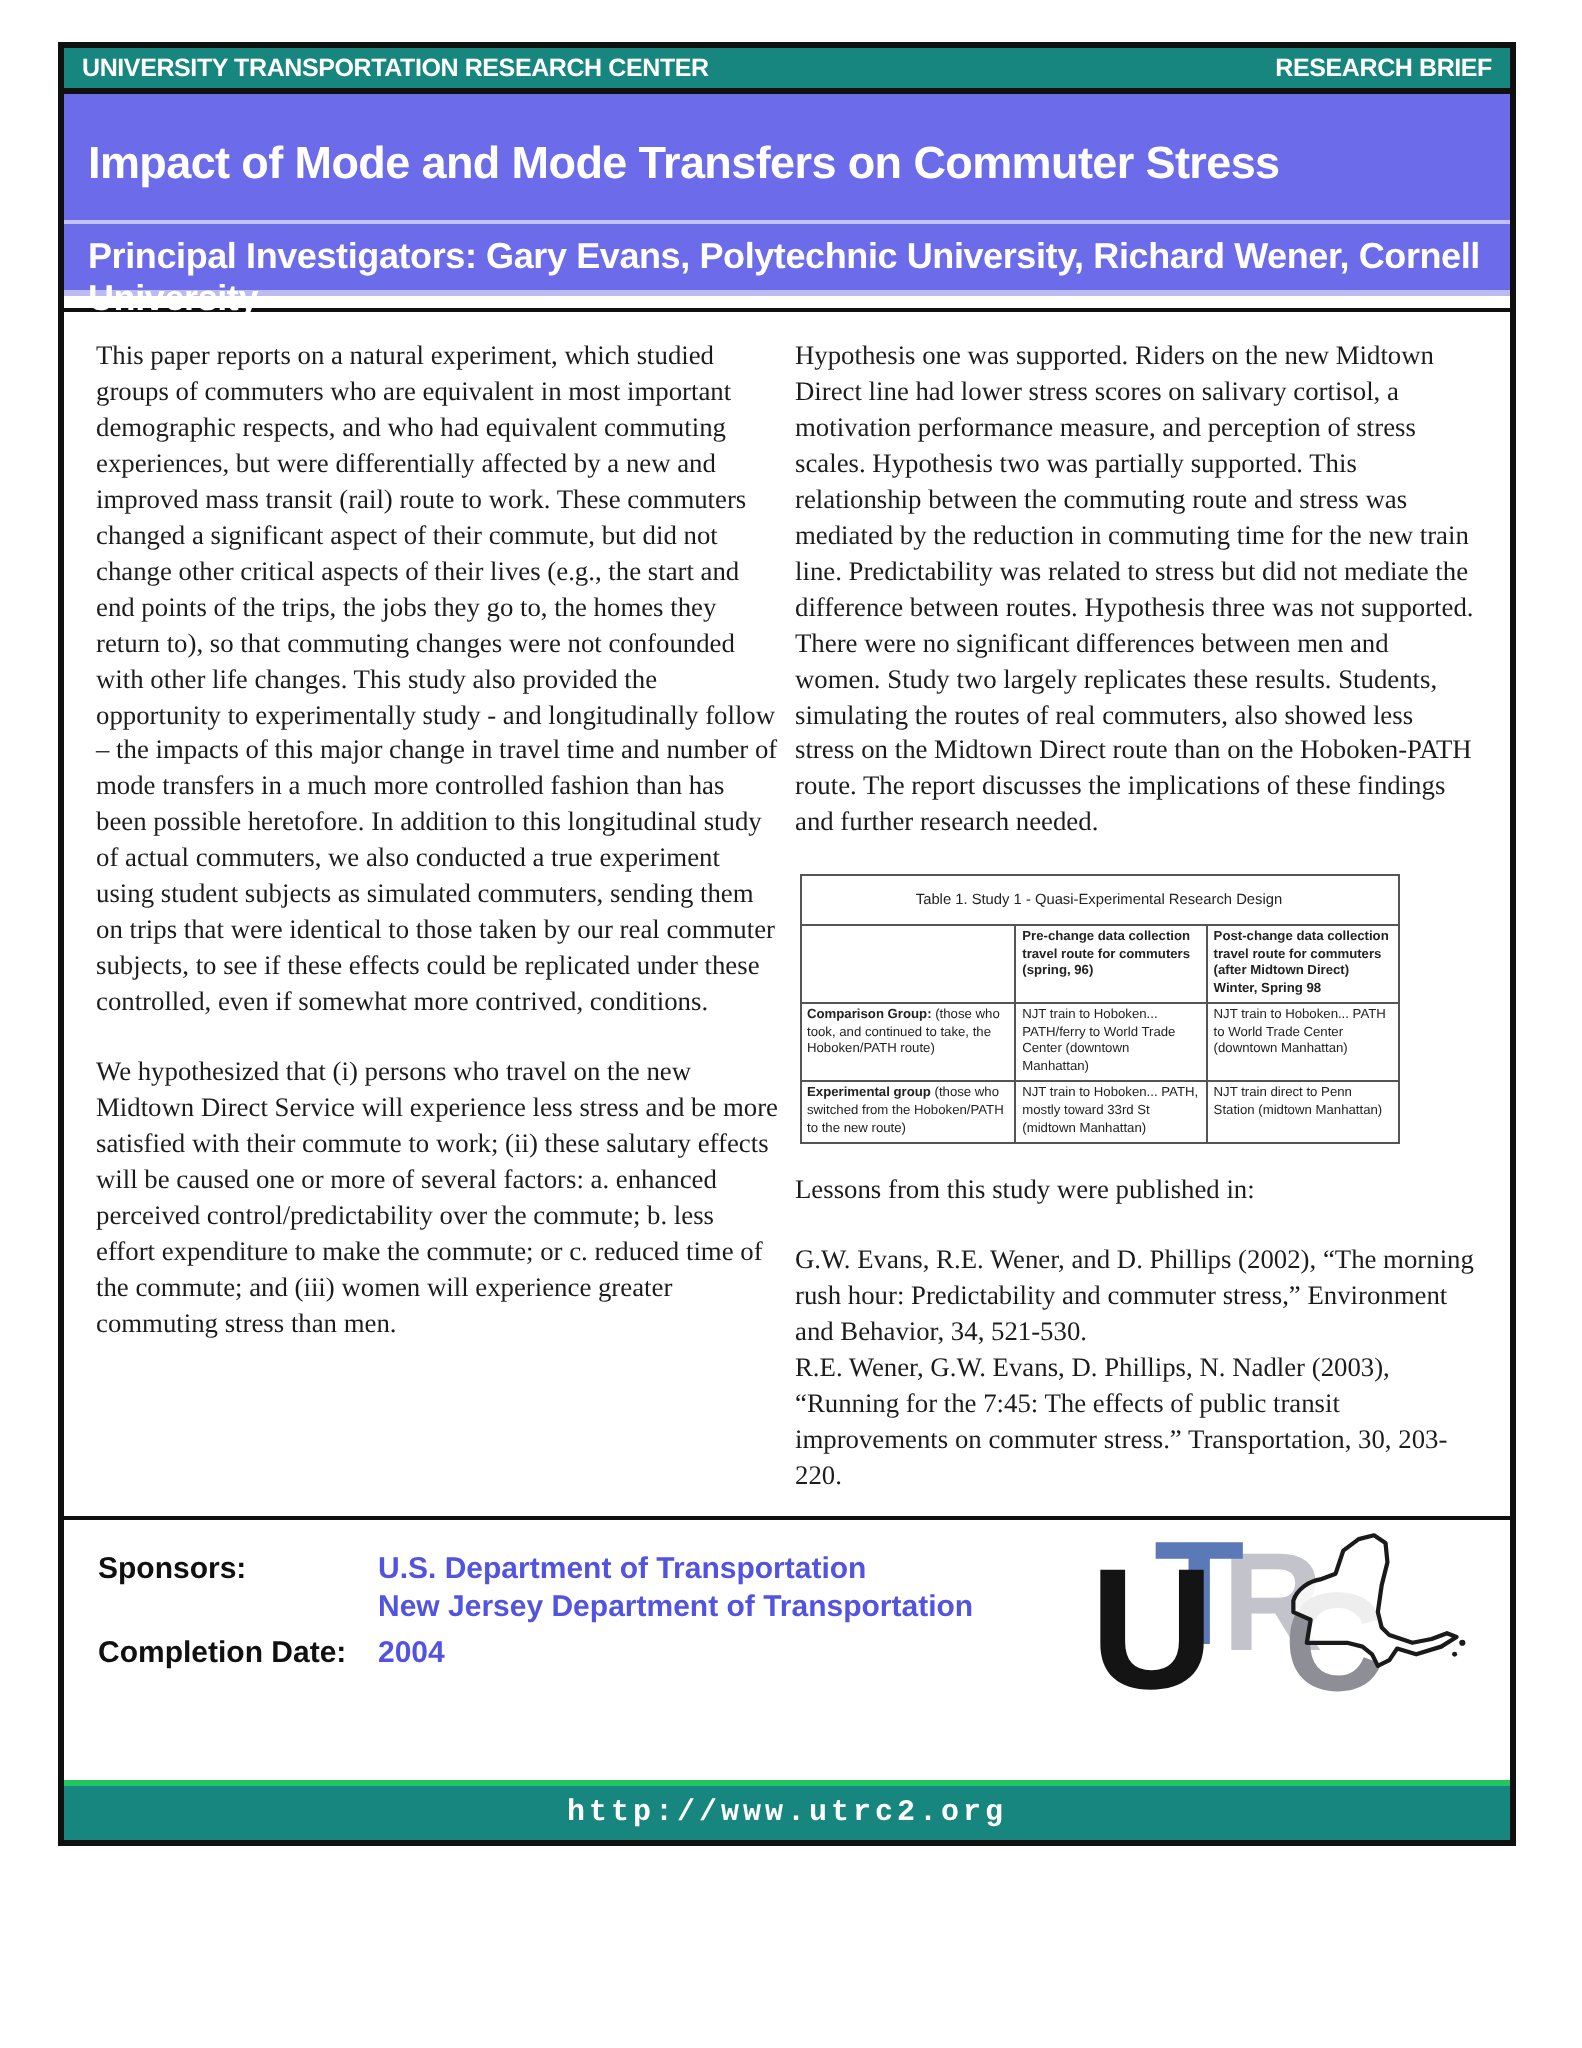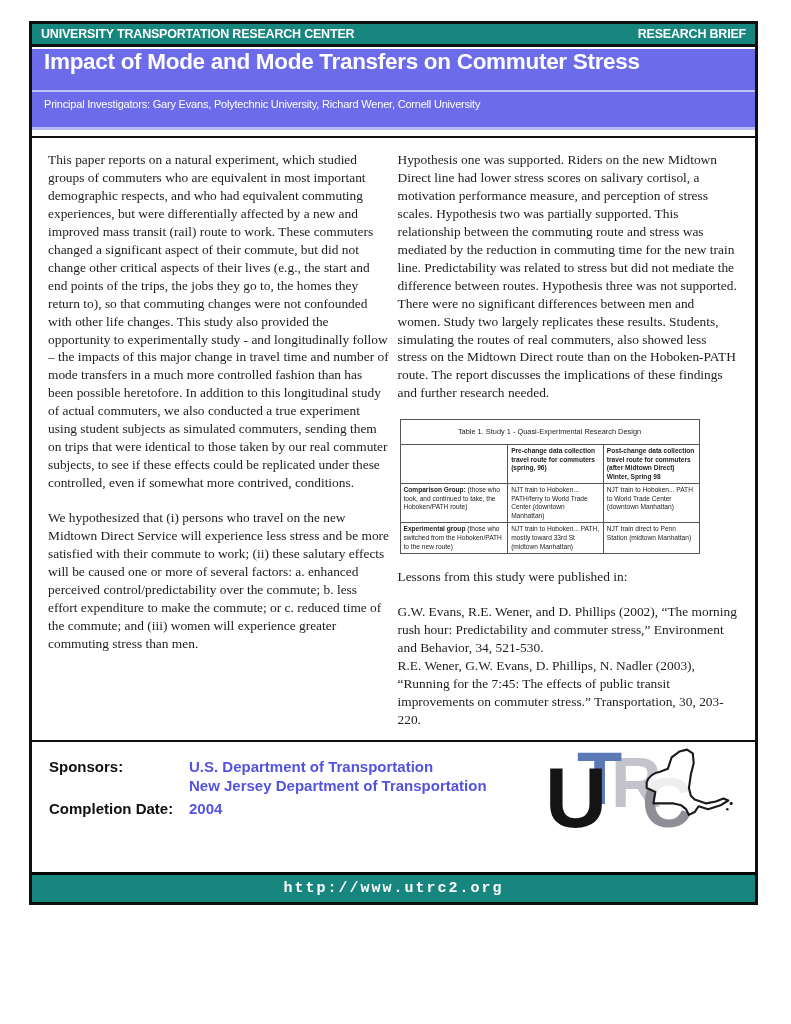--- a/index.html
+++ b/index.html
@@ -12,29 +12,29 @@
     border:3px solid #101010;background:#ffffff;box-sizing:border-box;
   }
   
   .topbar{
     background:#17867e;color:#ffffff;display:flex;justify-content:space-between;
     align-items:flex-end;padding:3px 9px;font-weight:bold;font-size:12.5px;
     letter-spacing:-0.2px;border-bottom:3px solid #101010;
   }
   
   .banner{
-    background:#6c6cea;color:#ffffff;padding:0 12px 0 12px;height:78px;
+    background:#6c6cea;color:#ffffff;padding:20px 12px 0 12px;height:78px;
     box-sizing:content-box;border-bottom:3px solid #b9bbf2;
   }
   .banner .title{
     font-size:22.5px;font-weight:bold;letter-spacing:-0.3px;margin:2px 0 0 0;
   }
   .banner .divider{height:2px;background:#bfc1f7;margin:15px -12px 0 -12px;}
   .banner .investigators{
-    font-size:11px;font-weight:normal;margin-top:6px;letter-spacing:-0.2px;
+    font-size:18px;font-weight:bold;margin-top:6px;letter-spacing:-0.2px;
   }
   .gap-strip{height:6px;background:#ffffff;}
   
   .body-box{
     border-top:2px solid #101010;border-bottom:2px solid #101010;
     min-height:606px;box-sizing:border-box;
     padding:13px 16px 6px 16px;display:flex;gap:8px;
     font-family:"Liberation Serif",serif;font-size:13.4px;line-height:1.34;
     color:#1c1c1c;
   }
@@ -69,21 +69,21 @@
   .logo{position:absolute;right:20px;top:4px;width:190px;height:100px;}
   .logo .l{position:absolute;font-family:"Liberation Sans",sans-serif;font-weight:bold;line-height:1;}
   .l-t{left:32px;top:-4px;font-size:74px;color:#5b79b7;z-index:2;}
   .l-r{left:66px;top:2px;font-size:70px;color:#c3c3cb;z-index:1;}
   .l-c{left:97px;top:22px;font-size:70px;color:#8e8e96;z-index:1;}
   .l-u{left:0;top:8px;font-size:86px;color:#141414;z-index:3;}
   .logo svg{position:absolute;left:94px;top:-2px;z-index:4;}
   
   .footer-gap{height:8px;background:#ffffff;}
   .footerbar{
-    background:#17867e;border-top:3px solid #000000;height:27px;line-height:27px;
+    background:#17867e;border-top:3px solid #22c55e;height:27px;line-height:27px;
     text-align:center;color:#ffffff;font-family:"Liberation Mono",monospace;
     font-weight:bold;font-size:15px;letter-spacing:2px;
   }
 </style>
 </head>
 <body>
 
 <div class="doc">
 
   <div class="topbar">

